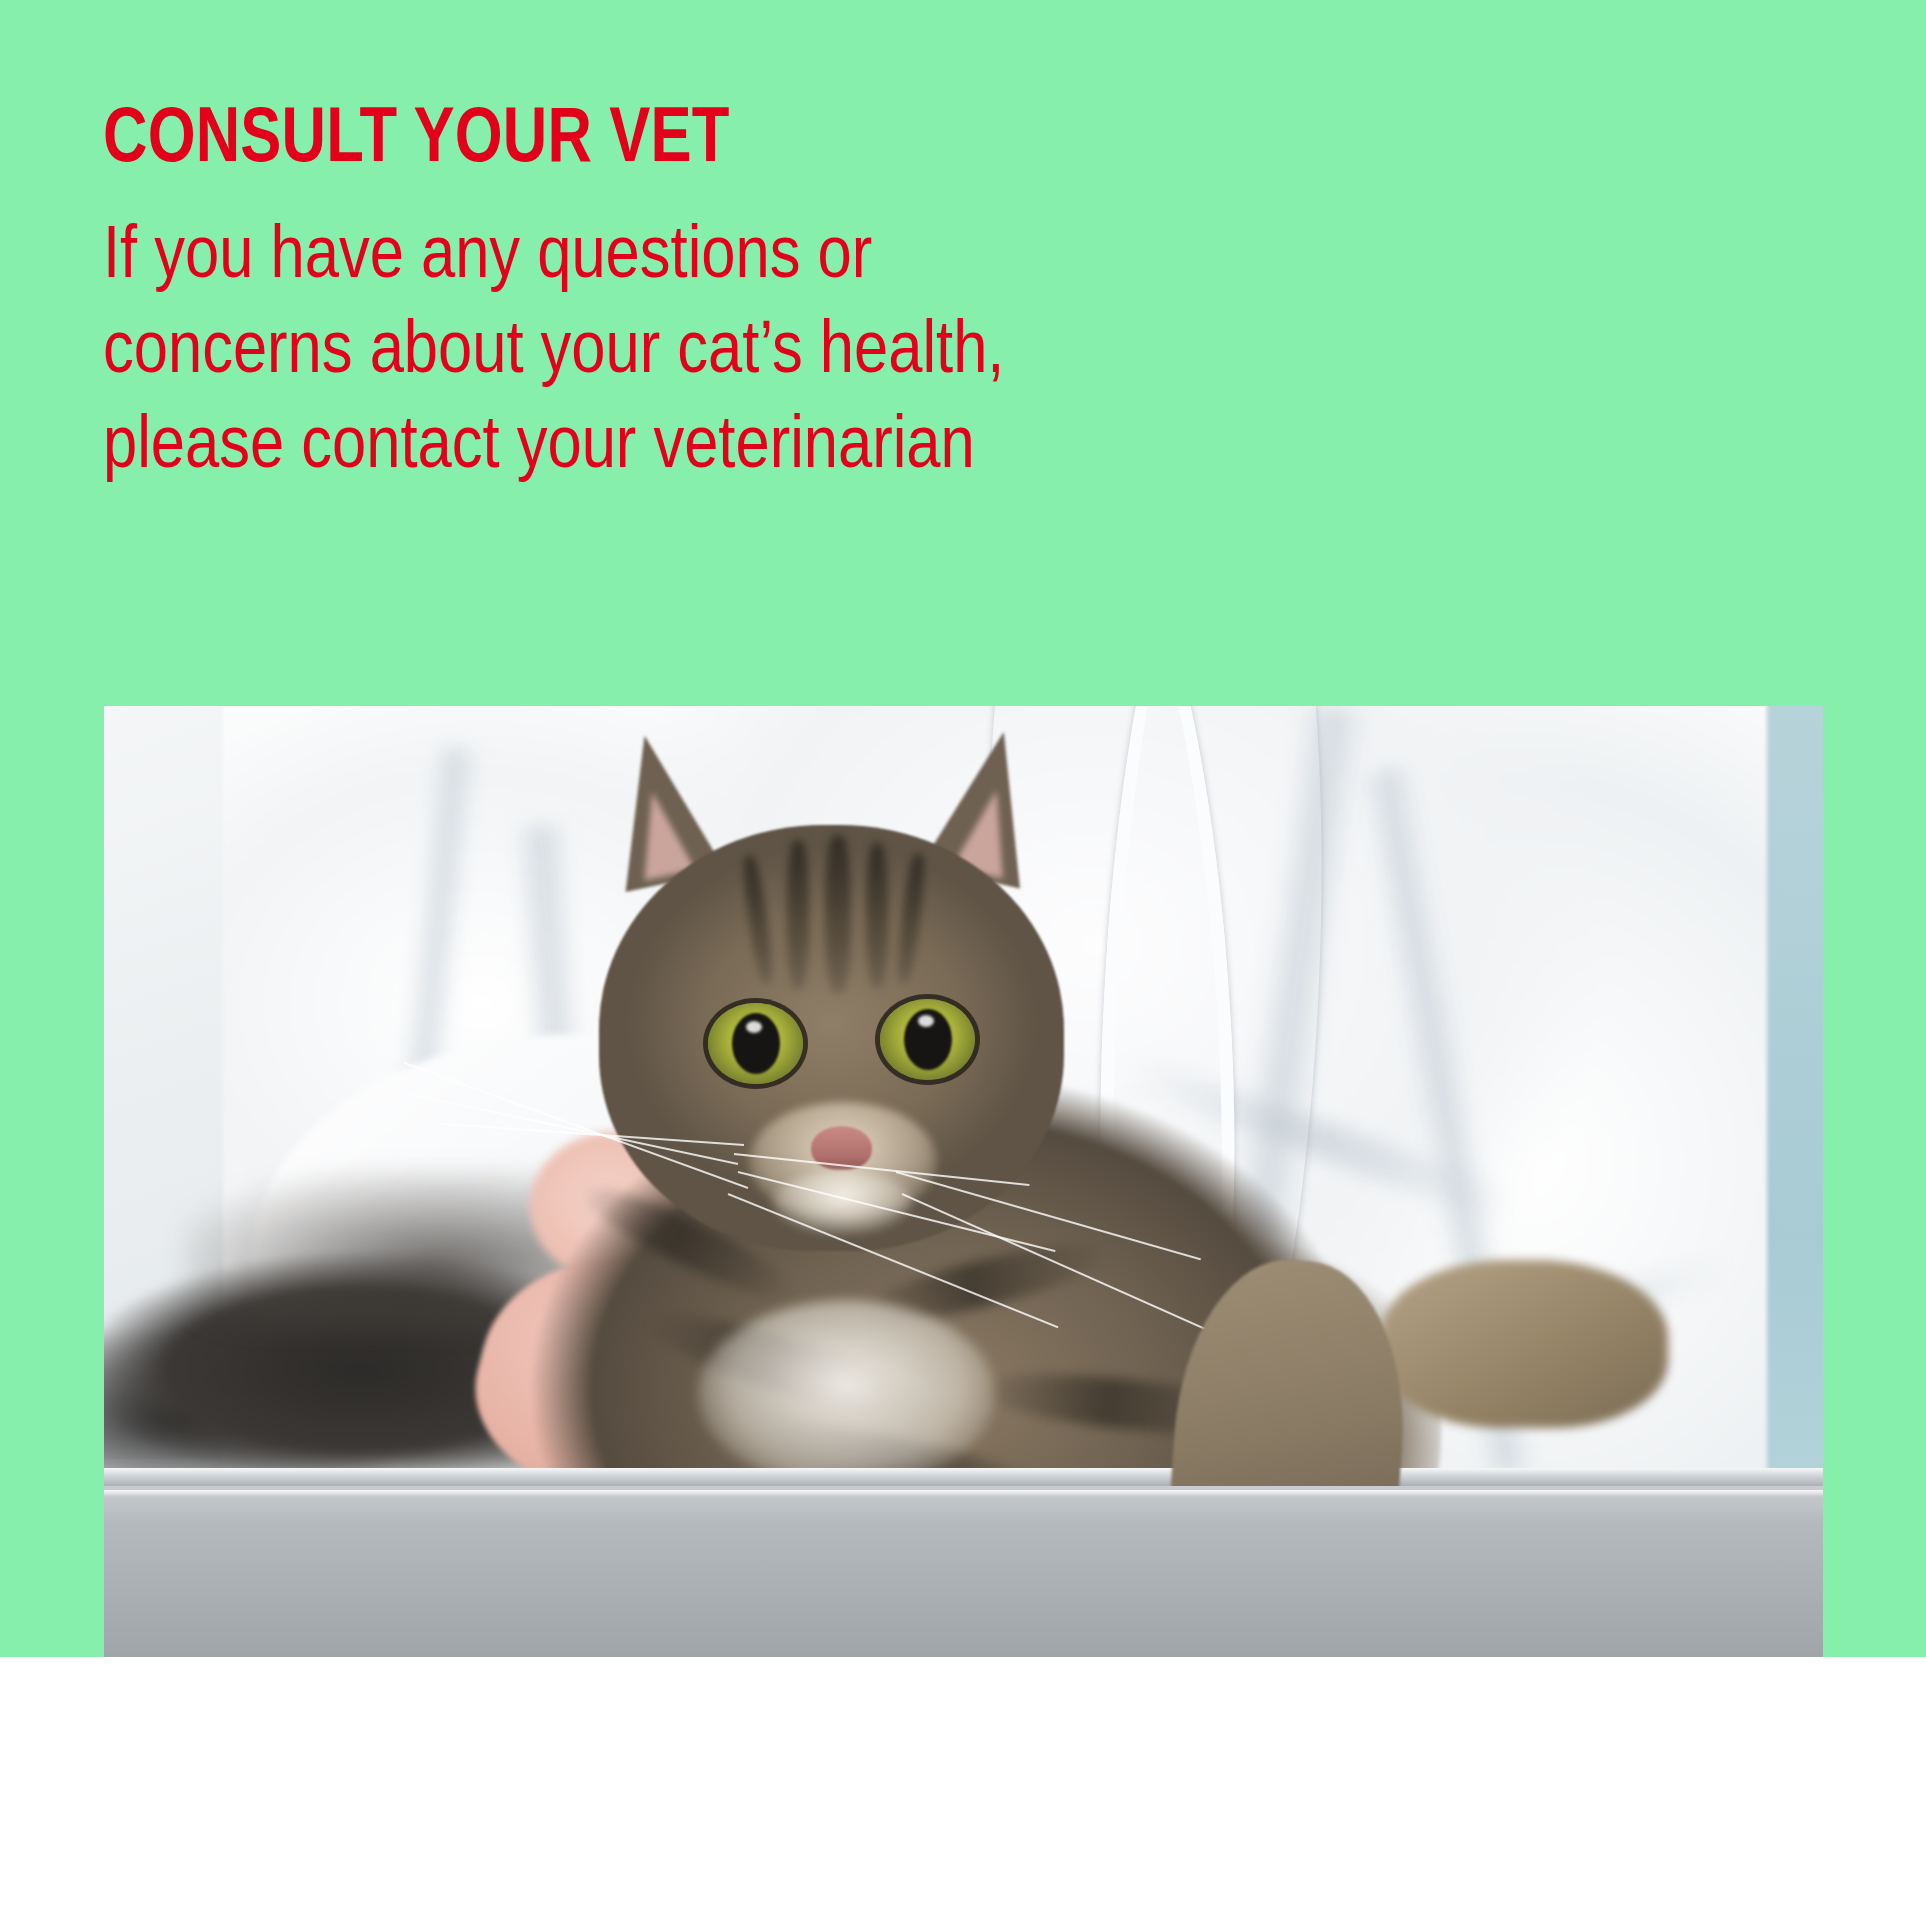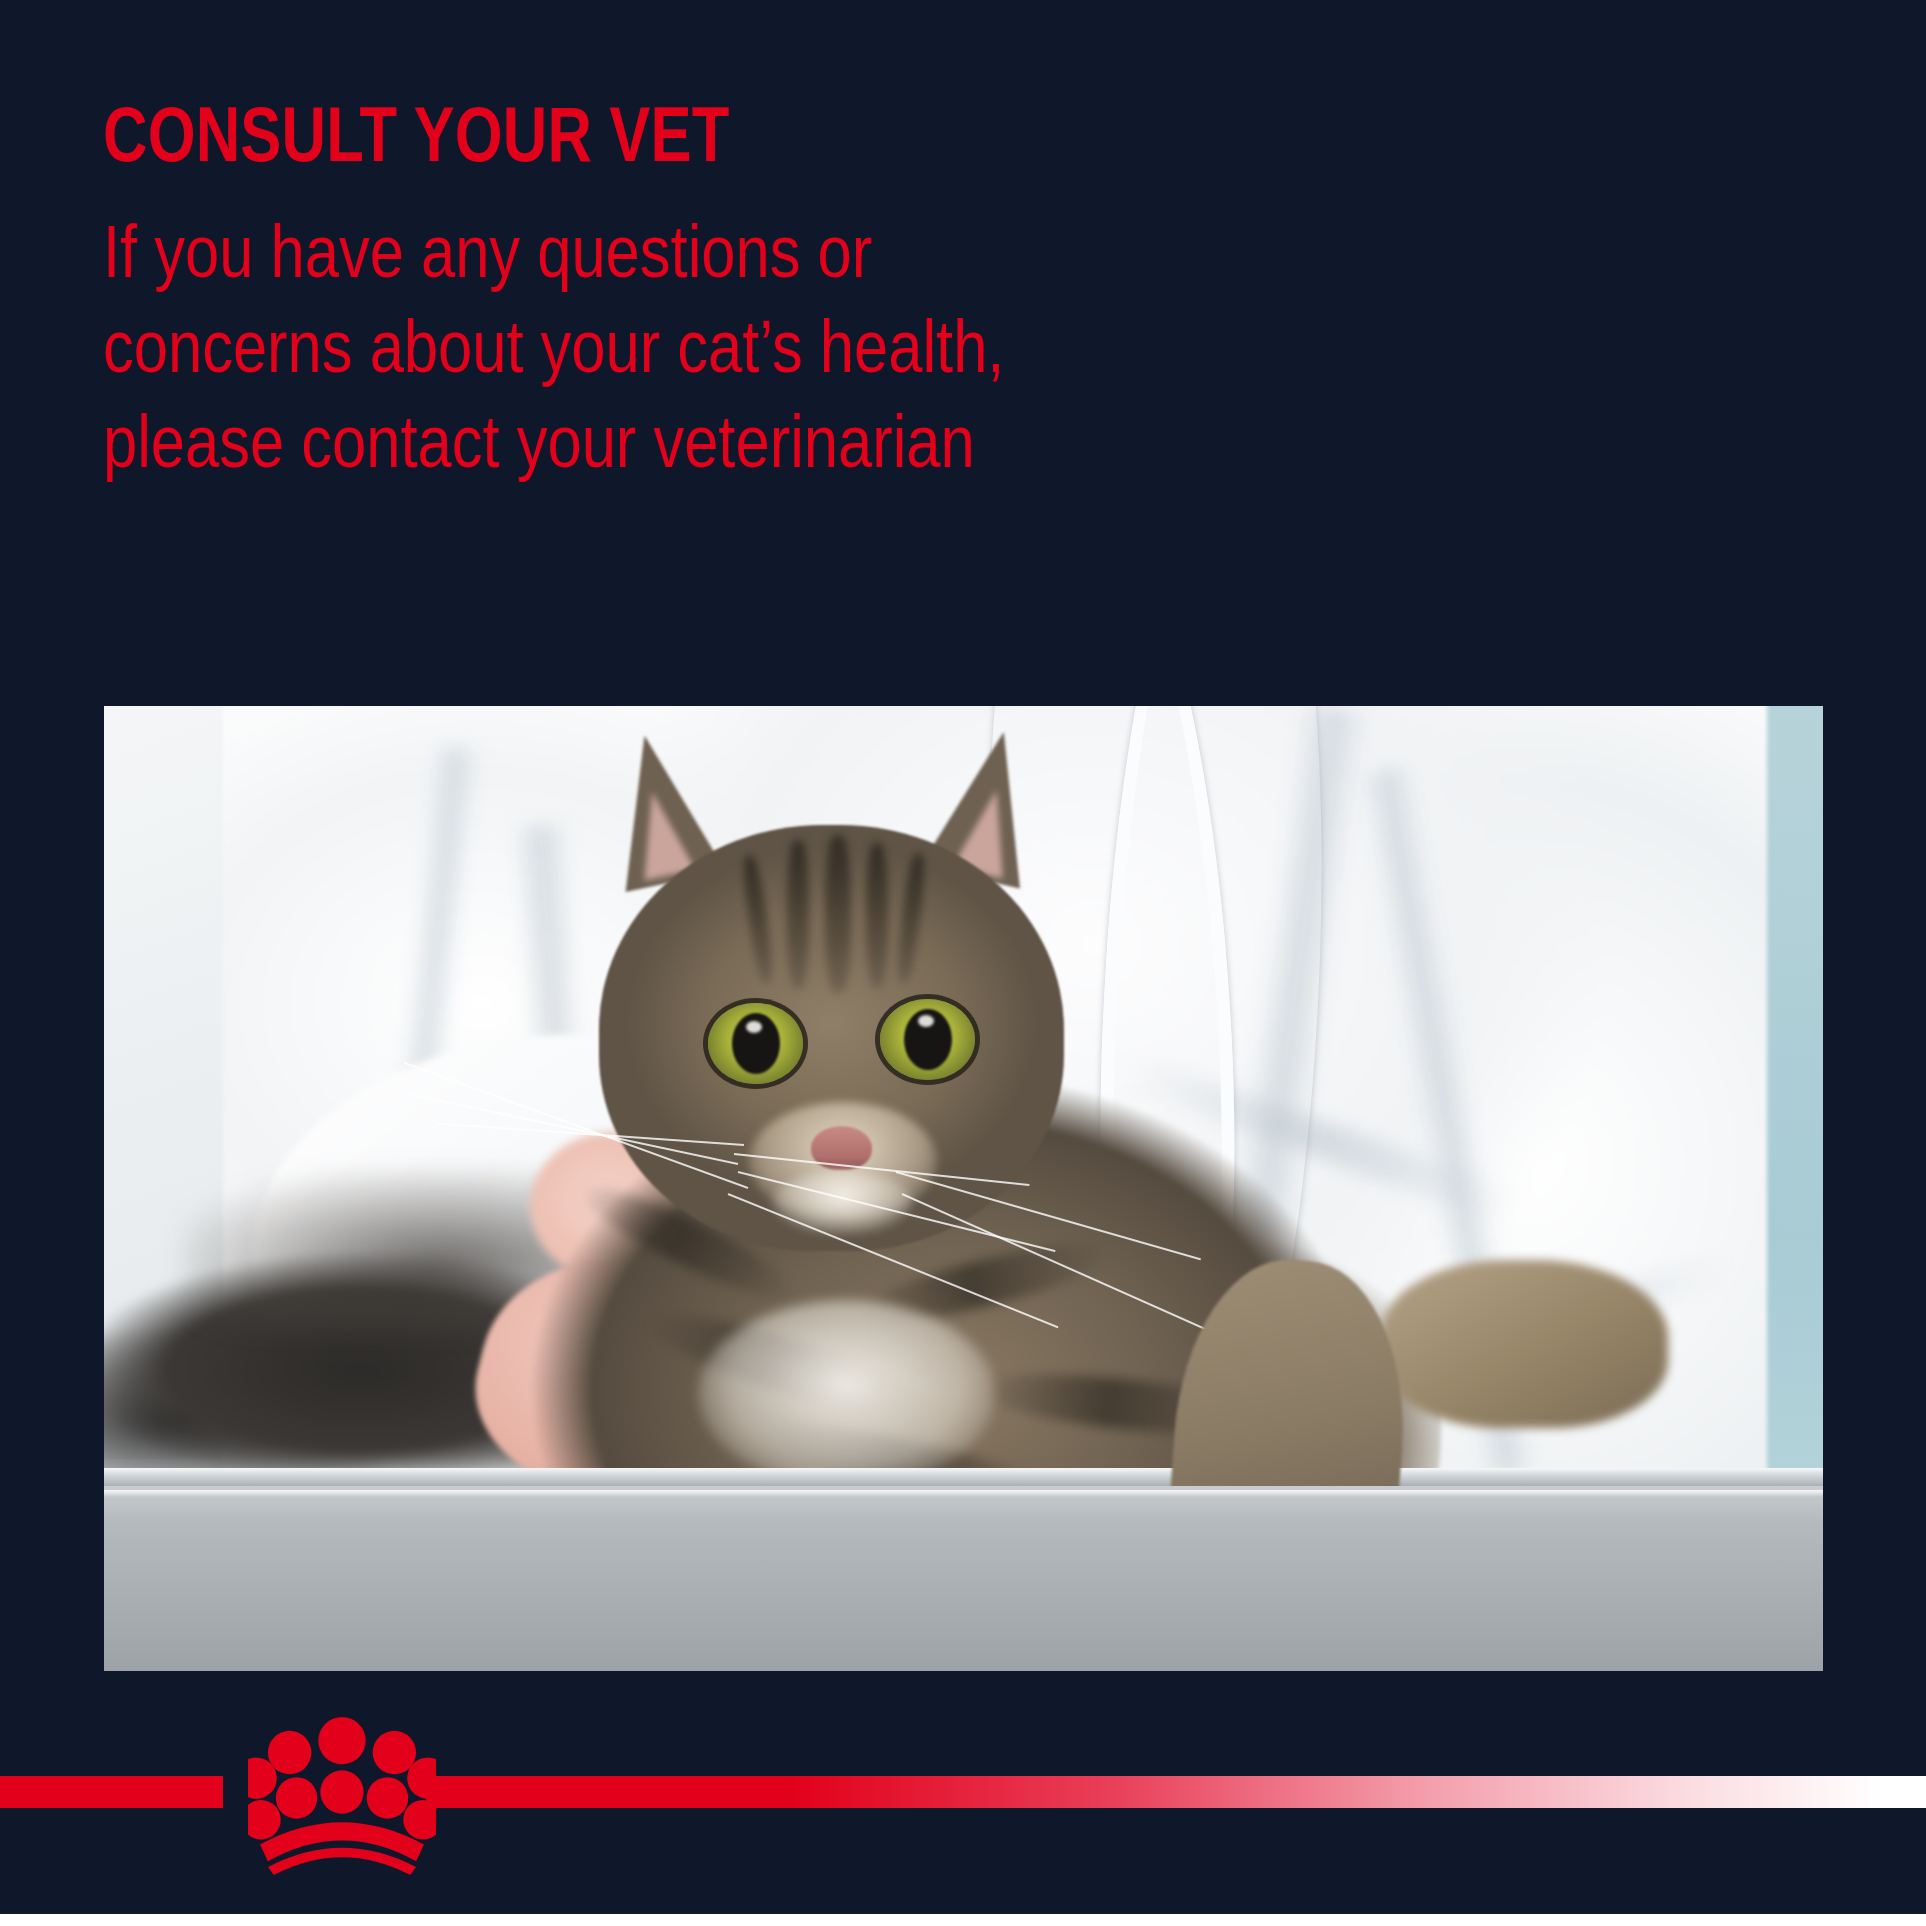--- a/index.html
+++ b/index.html
@@ -6,22 +6,22 @@
     margin: 0;
     padding: 0;
     background: #ffffff;
   }
   body {
     font-family: "Liberation Sans", sans-serif;
   }
   #page {
     position: relative;
     width: 1927px;
-    height: 1914px;
-    background: #0f172a;
+    height: 1657px;
+    background: #86efac;
     overflow: hidden;
   }
 
   
   .text-block {
     position: absolute;
     left: 103px;
     top: 95px;
     width: 1287px;
   }

